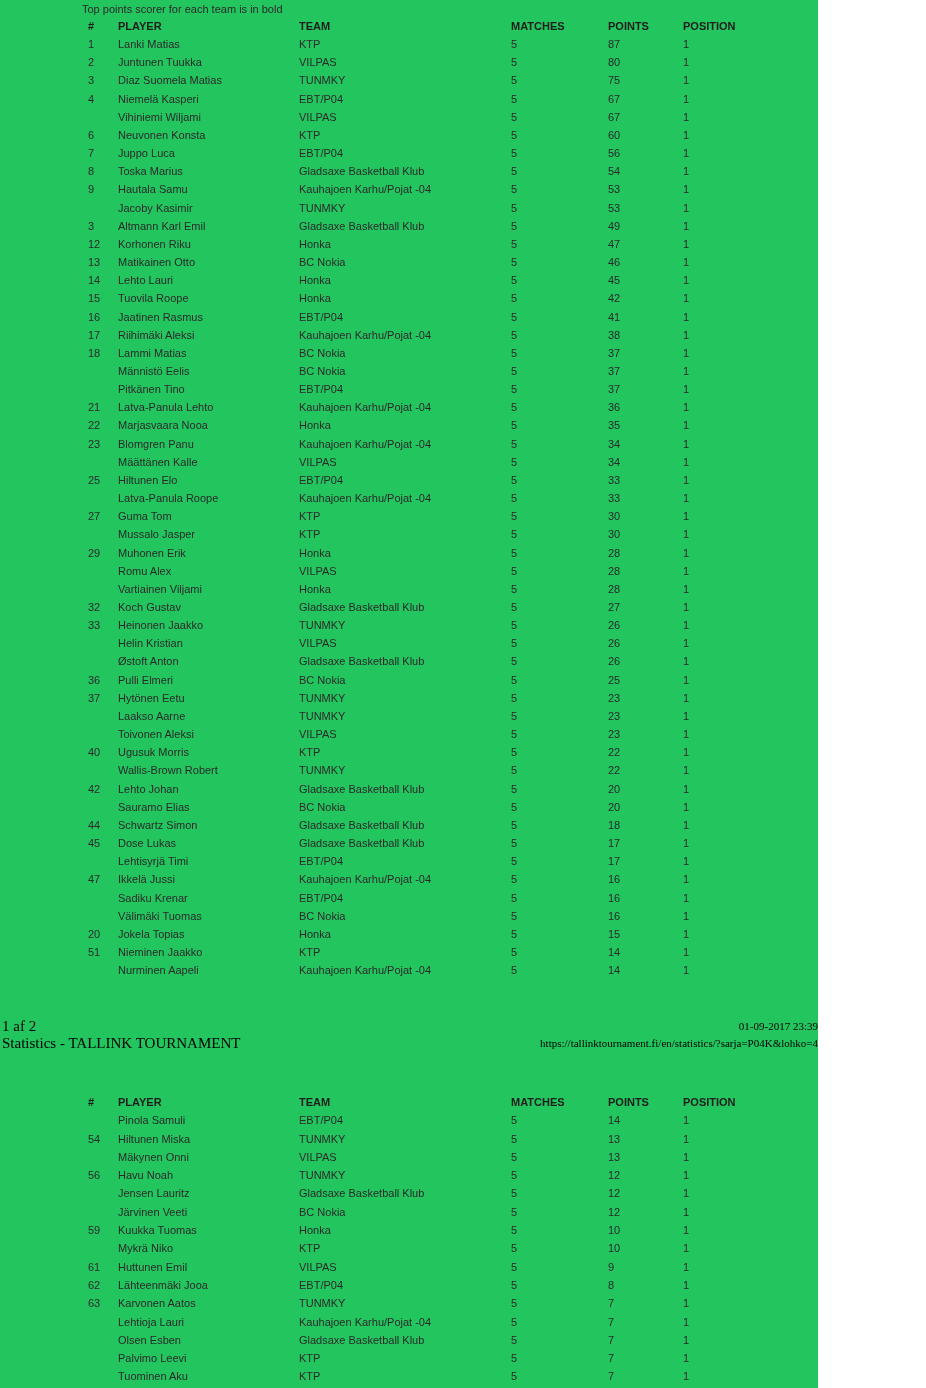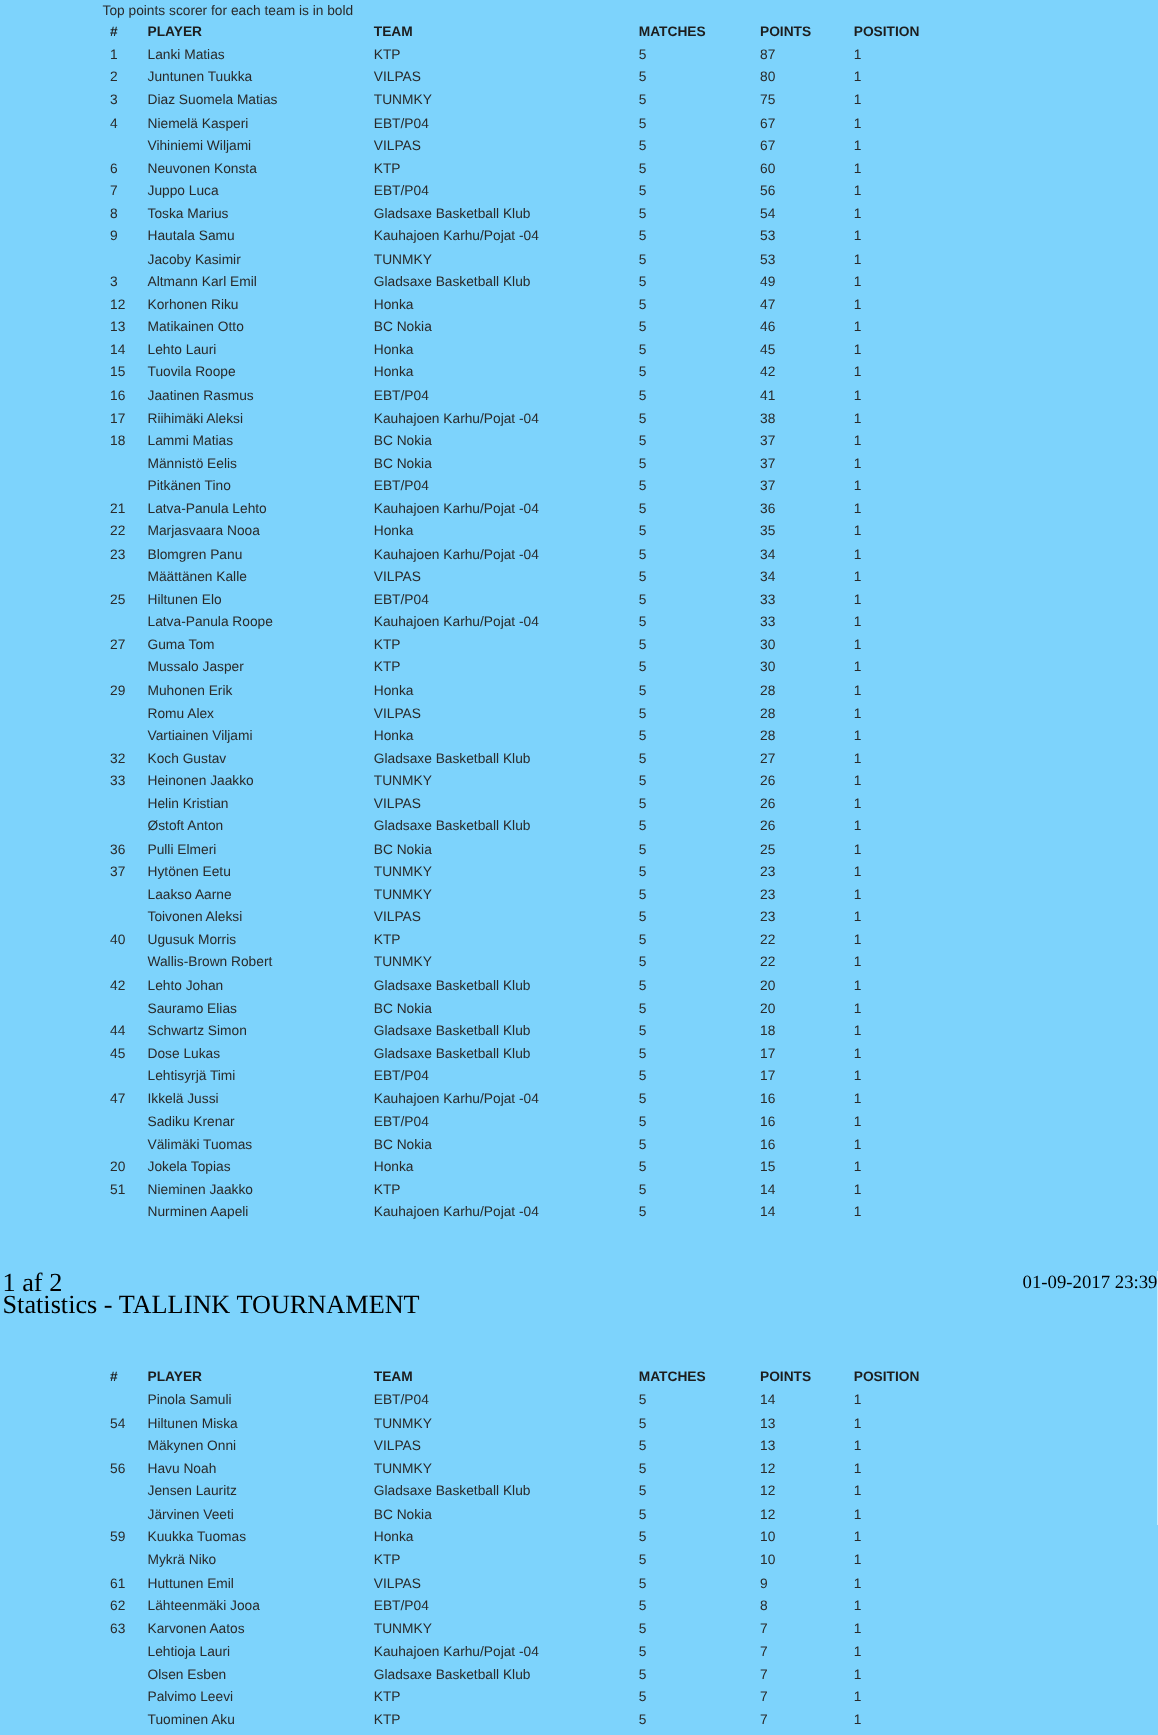--- a/index.html
+++ b/index.html
@@ -1,20 +1,20 @@
 <!DOCTYPE html>
 <html><head>
 <meta charset="utf-8">
 <style>
   html, body { margin: 0; padding: 0; background: #ffffff; }
   .page {
     position: relative;
-    width: 926px;
+    width: 818px;
     height: 1388px;
-    background: #7dd3fc;
+    background: #22c55e;
     font-family: "Liberation Sans", sans-serif;
     color: #2a2a2a;
     overflow: hidden;
   }
   .note {
     position: absolute;
     left: 82px;
     top: 3px;
     font-size: 11px;
     color: #2a2a2a;
@@ -40,32 +40,32 @@
   .c.team     { left: 299px; }
   .c.matches  { left: 511px; }
   .c.points   { left: 608px; }
   .c.position { left: 683px; }
   .row.header .c { font-weight: bold; color: #1d1d1d; }
   .pfooter-left {
     position: absolute;
     left: 2px;
     top: 1018px;
     font-family: "Liberation Serif", serif;
-    font-size: 21px;
+    font-size: 15px;
     line-height: 17px;
     color: #000000;
     white-space: nowrap;
   }
   .pfooter-right {
     position: absolute;
     right: 0px;
     top: 1018px;
     text-align: right;
     font-family: "Liberation Serif", serif;
-    font-size: 15px;
+    font-size: 11px;
     line-height: 17px;
     color: #000000;
     white-space: nowrap;
   }
 </style>
 </head>
 <body>
 
 <div class="page">
 
@@ -498,20 +498,21 @@
         <span class="c position">1</span>
       </div>
     </div>
 
   <div class="pfooter-left">
     <div>1 af 2</div>
     <div>Statistics - TALLINK TOURNAMENT</div>
   </div>
   <div class="pfooter-right">
     <div>01-09-2017 23:39</div>
+    <div>https://tallinktournament.fi/en/statistics/?sarja=P04K&amp;lohko=4</div>
   </div>
 
   <div class="stats-table" id="table2" style="top:1094px">
     <div class="row header">
       <span class="c rank">#</span>
       <span class="c player">PLAYER</span>
       <span class="c team">TEAM</span>
       <span class="c matches">MATCHES</span>
       <span class="c points">POINTS</span>
       <span class="c position">POSITION</span>

